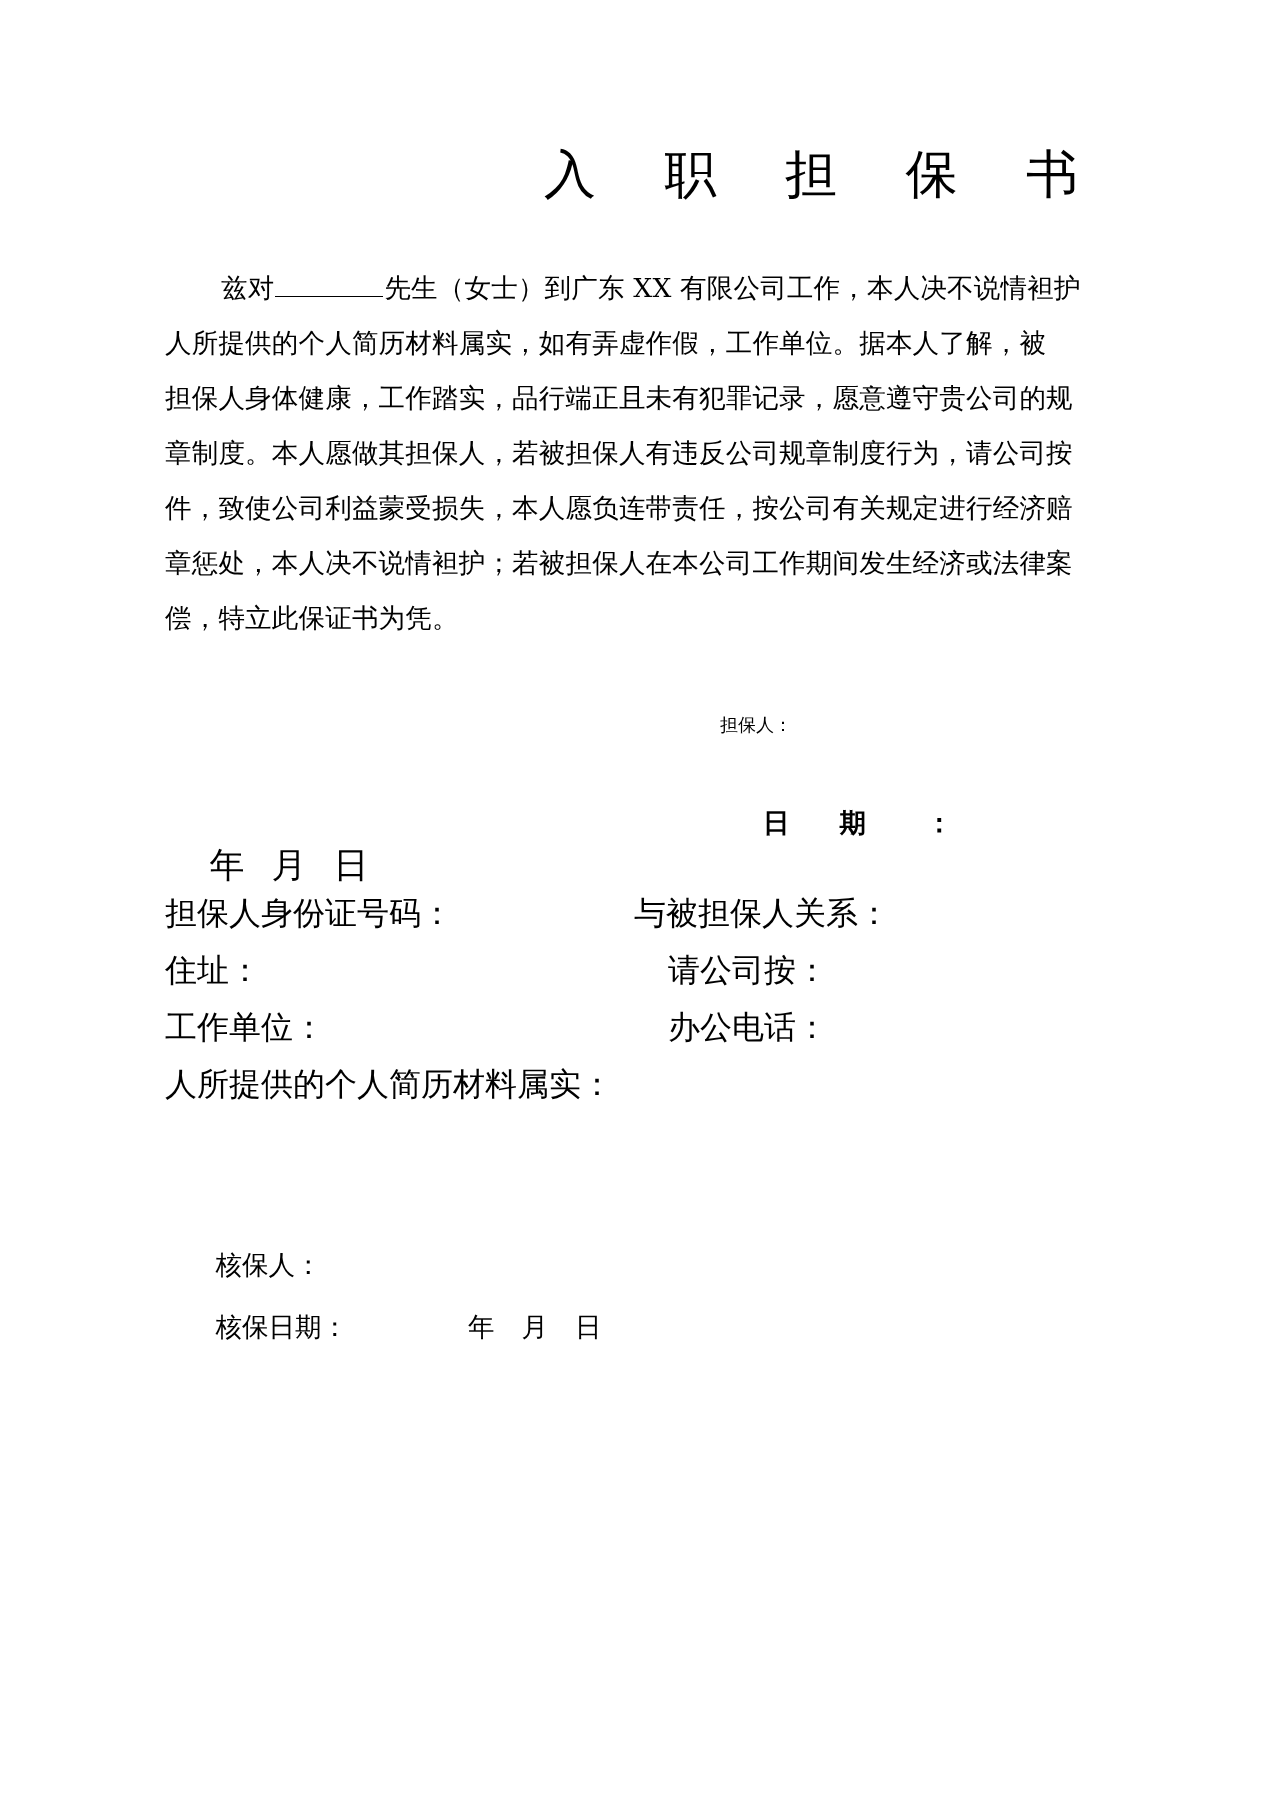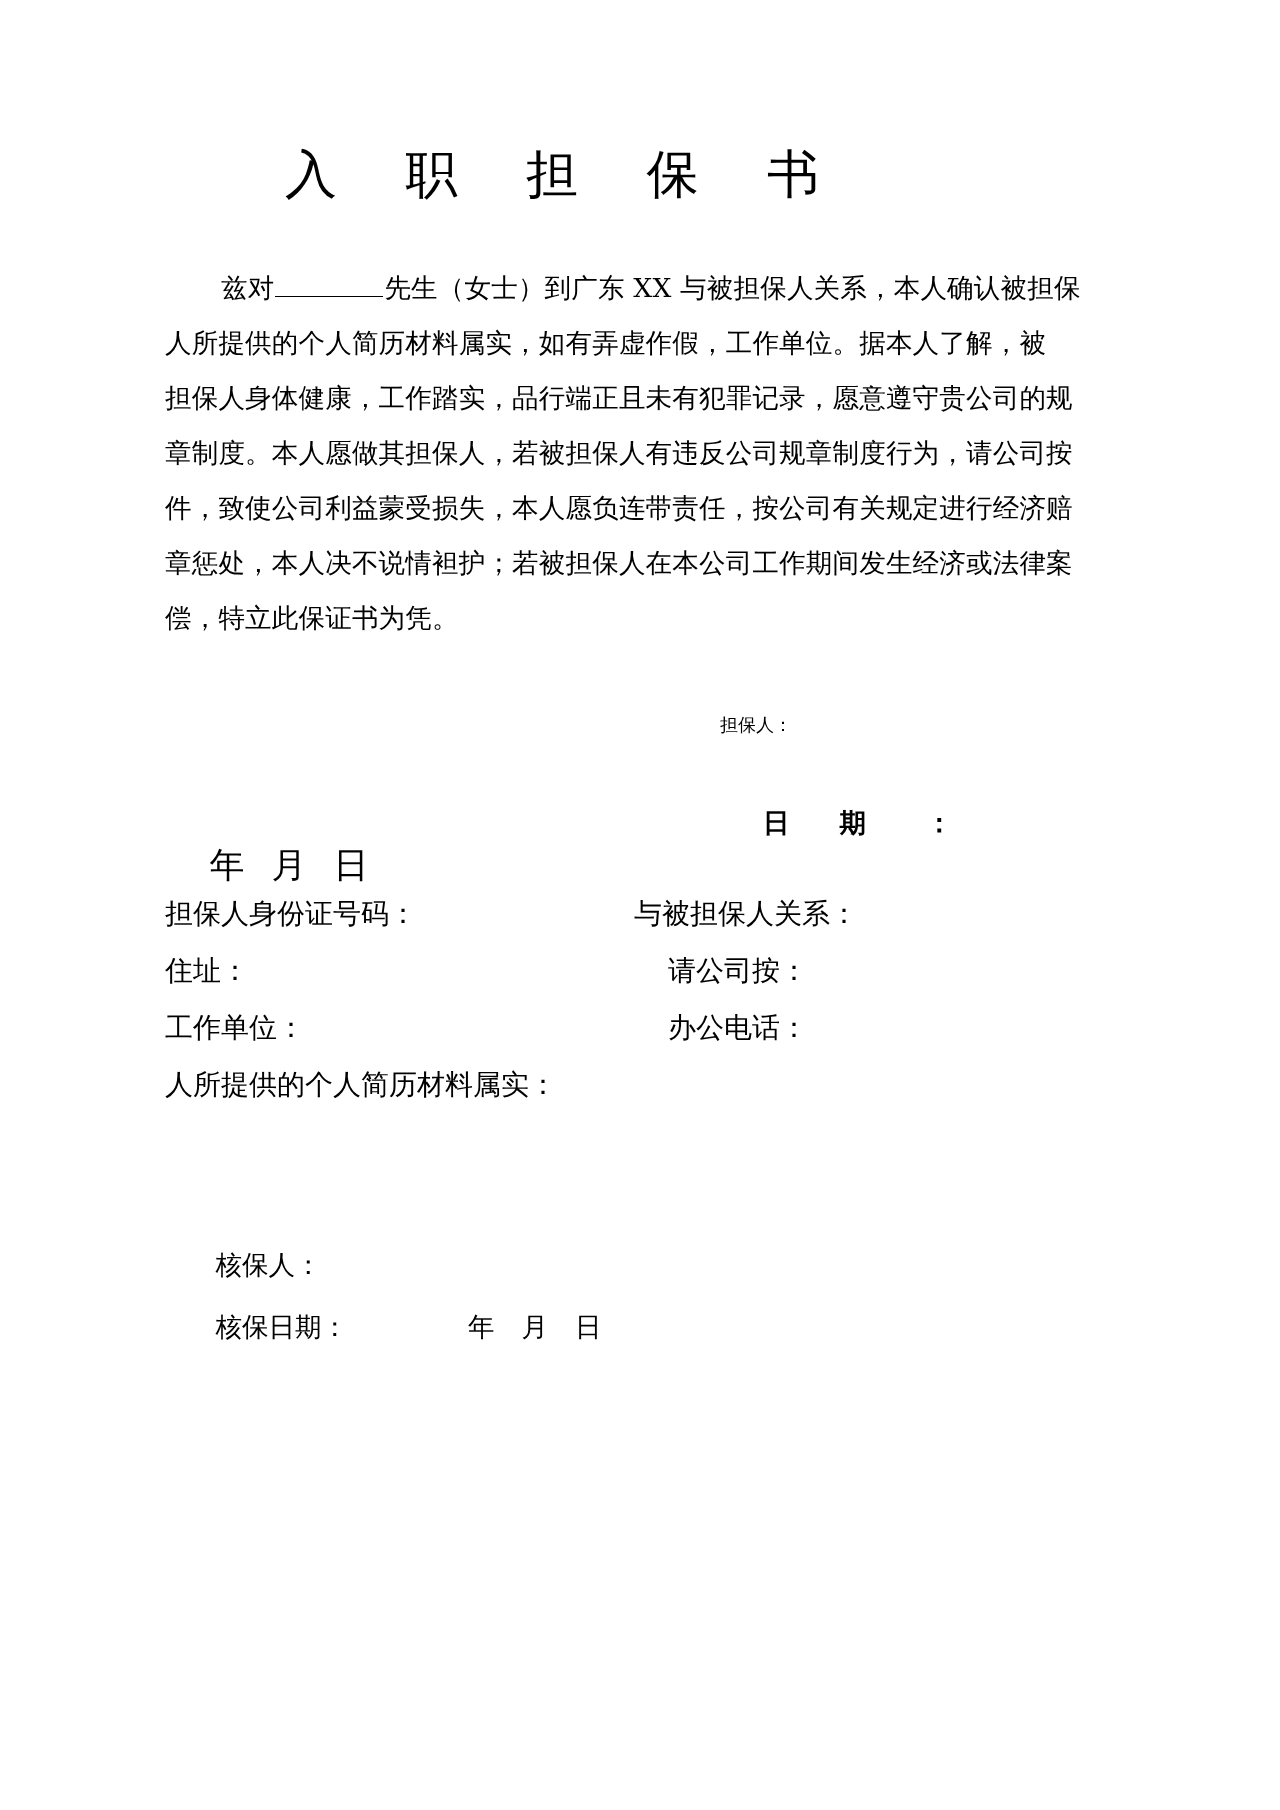--- a/index.html
+++ b/index.html
@@ -21,21 +21,21 @@
     overflow: hidden;
     box-sizing: border-box;
   }
 
   
   .doc-title {
     position: absolute;
     left: 0;
     top: 138px;
     width: 1104px;
-    text-align: center;
+    text-align: right;
     font-family: "DejaVu Serif", "Liberation Serif", serif;
     font-size: 52px;
     font-weight: 400;
     letter-spacing: 26px;
     text-indent: 26px;
     line-height: 72px;
     white-space: pre;
   }
 
   
@@ -106,21 +106,21 @@
   
   .fields {
     position: absolute;
     left: 165px;
     top: 885px;
     width: 790px;
   }
   .field-row {
     position: relative;
     height: 57px;
-    font-size: 28px;
+    font-size: 32px;
     line-height: 57px;
     white-space: pre;
   }
   .field-left {
     position: absolute;
     left: 0;
     top: 0;
   }
   .field-right {
     position: absolute;
@@ -148,21 +148,21 @@
 </head>
 <body>
 
 <div class="page">
 
   <div class="doc-title">入 职 担 保 书</div>
 
   <div class="body-block">
 
     <div class="body-line justified">
-      <span><span class="indent-2"></span><span>兹对</span><span class="fill-rule"></span><span>先生（女士）到广东 XX 与被担保人关系，本人确认被担保</span></span>
+      <span><span class="indent-2"></span><span>兹对</span><span class="fill-rule"></span><span>先生（女士）到广东 XX 有限公司工作，本人决不说情袒护</span></span>
     </div>
 
     <div class="body-line">人所提供的个人简历材料属实，如有弄虚作假，工作单位。据本人了解，被</div>
     <div class="body-line">担保人身体健康，工作踏实，品行端正且未有犯罪记录，愿意遵守贵公司的规</div>
     <div class="body-line">章制度。本人愿做其担保人，若被担保人有违反公司规章制度行为，请公司按</div>
     <div class="body-line">件，致使公司利益蒙受损失，本人愿负连带责任，按公司有关规定进行经济赔</div>
     <div class="body-line">章惩处，本人决不说情袒护；若被担保人在本公司工作期间发生经济或法律案</div>
     <div class="body-line">偿，特立此保证书为凭。</div>
 
   </div>

